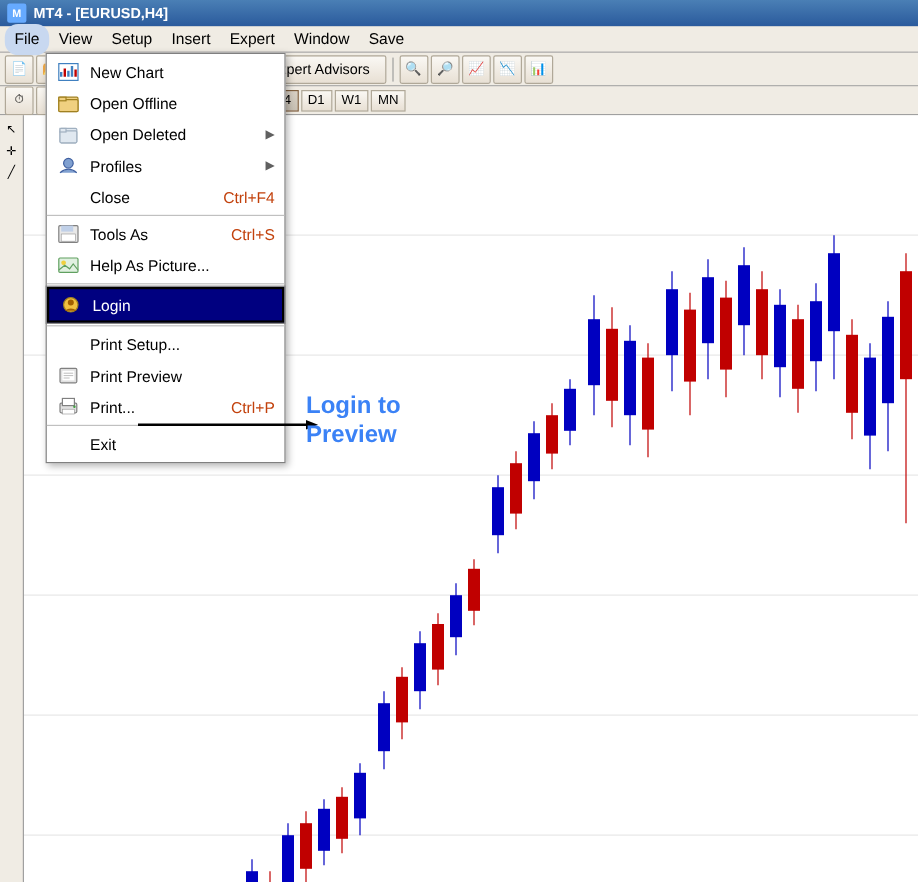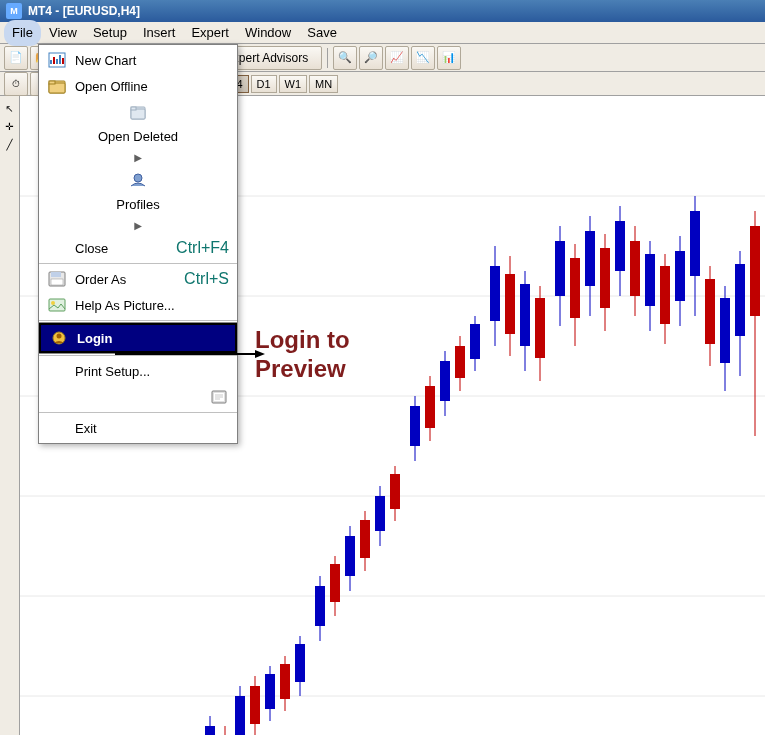--- a/index.html
+++ b/index.html
@@ -170,25 +170,23 @@
       padding: 2px 0;
     }
     .dropdown-item {
       display: flex;
       align-items: center;
       padding: 4px 8px;
       cursor: pointer;
       font-size: 13px;
       gap: 8px;
       min-height: 24px;
-      justify-content: flex-end;
     }
     .dropdown-item.has-submenu {
       justify-content: flex-start;
-      flex-direction: column;
     }
     .dropdown-item.highlighted {
       background: #000080;
       color: white;
       border: 2px solid #404040;
       outline: 2px solid black;
     }
     .dropdown-separator {
       height: 1px;
       background: #c0c0c0;
@@ -200,22 +198,22 @@
       display: flex;
       align-items: center;
       justify-content: center;
       font-size: 14px;
       flex-shrink: 0;
     }
     .dropdown-label {
       flex: 1;
     }
     .dropdown-shortcut {
-      color: #0f766e;
-      font-size: 16px;
+      color: #c2410c;
+      font-size: 13px;
       margin-left: 12px;
     }
     .dropdown-arrow {
       font-size: 10px;
       color: #606060;
     }
   </style>
 </head>
 <body>
 
@@ -397,21 +395,21 @@
 
       <line x1="720" y1="155" x2="720" y2="280" stroke="#0000c0" stroke-width="1"></line>
       <rect x="715" y="168" width="10" height="72" fill="#0000c0"></rect>
 
       <line x1="735" y1="115" x2="735" y2="340" stroke="#c00000" stroke-width="1"></line>
       <rect x="730" y="130" width="10" height="90" fill="#c00000"></rect>
 
     </svg>
 
     <div style="position:absolute; top:230px; left:235px; z-index:200;">
-      <div style="font-size:24px; font-weight:bold; color:#7f1d1d; line-height:1.2;">
+      <div style="font-size:20px; font-weight:bold; color:#3b82f6; line-height:1.2;">
         <span>Login to</span><br>
         <span>Preview</span>
       </div>
     </div>
 
     <svg style="position:absolute;top:0;left:0;width:100%;height:100%;pointer-events:none;z-index:199;">
       <line x1="95" y1="258" x2="235" y2="258" stroke="black" stroke-width="2"></line>
       <polygon points="235,254 245,258 235,262" fill="black"></polygon>
     </svg>
   </div>
@@ -476,39 +474,39 @@
   <div class="dropdown-separator"></div>
 
   <div class="dropdown-item">
     <div class="dropdown-icon">
       <svg width="18" height="16" viewBox="0 0 18 16">
         <rect x="1" y="1" width="16" height="14" rx="1" fill="#e8e8e8" stroke="#808080" stroke-width="1"></rect>
         <rect x="3" y="1" width="10" height="5" fill="#c0d0e8"></rect>
         <rect x="3" y="8" width="12" height="6" fill="white" stroke="#909090" stroke-width="0.5"></rect>
       </svg>
     </div>
-    <div class="dropdown-label">Order As</div>
+    <div class="dropdown-label">Tools As</div>
     <div class="dropdown-shortcut">Ctrl+S</div>
   </div>
 
   <div class="dropdown-item">
     <div class="dropdown-icon">
       <svg width="18" height="16" viewBox="0 0 18 16">
         <rect x="1" y="2" width="16" height="12" rx="1" fill="#e0f0e0" stroke="#60a060" stroke-width="1"></rect>
         <circle cx="5" cy="6" r="2" fill="#f0d040"></circle>
         <path d="M1,12 L6,8 L10,11 L13,7 L17,12" fill="none" stroke="#60a060" stroke-width="1"></path>
       </svg>
     </div>
     <div class="dropdown-label">Help As Picture...</div>
   </div>
 
   <div class="dropdown-separator"></div>
 
 
-  <div class="dropdown-item highlighted" style="border: 2px solid #000; outline: 1px solid #888; font-weight: bold;">
+  <div class="dropdown-item highlighted" style="border: 2px solid #000; outline: 1px solid #888;">
     <div class="dropdown-icon">
       <svg width="18" height="16" viewBox="0 0 18 16">
         <circle cx="9" cy="8" r="6" fill="#f0c040" stroke="#a08020" stroke-width="1"></circle>
         <circle cx="9" cy="6" r="2.5" fill="#a06000"></circle>
         <path d="M4,13 Q9,9 14,13" fill="#a06000"></path>
       </svg>
     </div>
     <div class="dropdown-label">Login</div>
   </div>
 
@@ -522,22 +520,35 @@
   <div class="dropdown-item">
     <div class="dropdown-icon">
       <svg width="18" height="16" viewBox="0 0 18 16">
         <rect x="2" y="2" width="14" height="12" rx="1" fill="#e0e0e0" stroke="#808080" stroke-width="1"></rect>
         <rect x="4" y="4" width="10" height="8" fill="white"></rect>
         <line x1="5" y1="6" x2="13" y2="6" stroke="#909090" stroke-width="0.5"></line>
         <line x1="5" y1="8" x2="13" y2="8" stroke="#909090" stroke-width="0.5"></line>
         <line x1="5" y1="10" x2="10" y2="10" stroke="#909090" stroke-width="0.5"></line>
       </svg>
     </div>
-  </div>
-
+    <div class="dropdown-label">Print Preview</div>
+  </div>
+
+  <div class="dropdown-item">
+    <div class="dropdown-icon">
+      <svg width="18" height="16" viewBox="0 0 18 16">
+        <rect x="2" y="5" width="14" height="8" rx="1" fill="#e0e0e0" stroke="#808080" stroke-width="1"></rect>
+        <rect x="4" y="1" width="10" height="6" fill="white" stroke="#808080" stroke-width="1"></rect>
+        <rect x="4" y="10" width="10" height="4" fill="white" stroke="#909090" stroke-width="0.5"></rect>
+        <circle cx="14" cy="8" r="1" fill="#40a040"></circle>
+      </svg>
+    </div>
+    <div class="dropdown-label">Print...</div>
+    <div class="dropdown-shortcut">Ctrl+P</div>
+  </div>
 
   <div class="dropdown-separator"></div>
 
   <div class="dropdown-item">
     <div class="dropdown-icon"></div>
     <div class="dropdown-label">Exit</div>
   </div>
 </div>
 
 </body></html>

